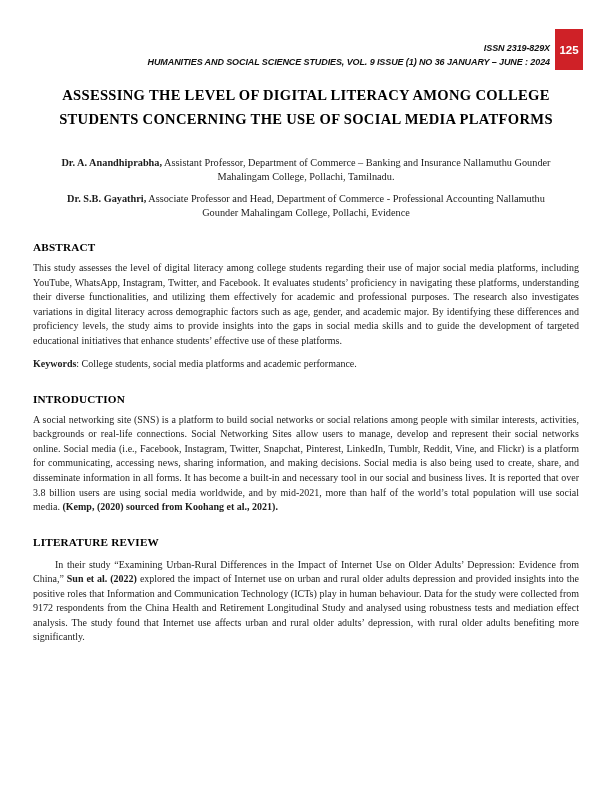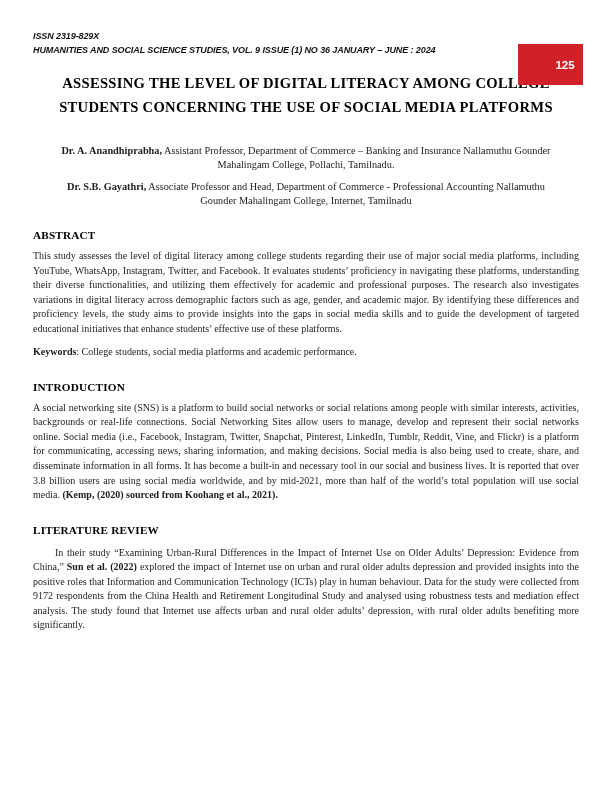--- a/index.html
+++ b/index.html
@@ -13,43 +13,44 @@
     color: #1c1c1c;
     overflow: hidden;
     box-sizing: border-box;
   }
   .content {
     padding: 30px 33px 0 33px;
     box-sizing: border-box;
   }
   
   .journal-header {
+    text-align: right;
     padding-right: 29px; 
     font-family: "Liberation Sans", sans-serif;
     font-style: italic;
     font-weight: bold;
     font-size: 9px;
     line-height: 13.5px;
     letter-spacing: -0.1px;
     color: #111111;
+    margin-top: 12px;
   }
   .page-badge {
     position: absolute;
-    top: 44px;
+    top: 29px;
     right: 29px;
-    width: 36px;
+    width: 28px;
     height: 41px;
     display: flex;
     align-items: center;
     justify-content: center;
     font-family: "Liberation Sans", sans-serif;
     font-weight: bold;
     font-size: 11.5px;
     color: #ffffff;
-    padding-left: 29px;
   }
   
   .paper-title {
     margin: 14px 18px 0 18px;
     text-align: center;
     font-weight: bold;
     font-size: 14.6px;
     line-height: 24px;
     letter-spacing: 0.3px;
     color: #000000;
@@ -97,21 +98,21 @@
       <div>HUMANITIES AND SOCIAL SCIENCE STUDIES, VOL. 9 ISSUE (1) NO 36 JANUARY – JUNE : 2024</div>
     </div>
 
     <h1 class="paper-title">ASSESSING THE LEVEL OF DIGITAL LITERACY AMONG COLLEGE STUDENTS CONCERNING THE USE OF SOCIAL MEDIA PLATFORMS</h1>
 
     <div class="authors">
       <p class="author">
         <span class="author-name">Dr. A. Anandhiprabha,</span><span> Assistant Professor, Department of Commerce – Banking and Insurance Nallamuthu Gounder Mahalingam College, Pollachi, Tamilnadu.</span>
       </p>
       <p class="author">
-        <span class="author-name">Dr. S.B. Gayathri,</span><span> Associate Professor and Head, Department of Commerce - Professional Accounting Nallamuthu Gounder Mahalingam College, Internet, Tamilnadu</span>
+        <span class="author-name">Dr. S.B. Gayathri,</span><span> Associate Professor and Head, Department of Commerce - Professional Accounting Nallamuthu Gounder Mahalingam College, Pollachi, Evidence</span>
       </p>
     </div>
 
     <div class="section-heading">ABSTRACT</div>
     <p class="body-para" style="margin-bottom:0;">This study assesses the level of digital literacy among college students regarding their use of major social media platforms, including YouTube, WhatsApp, Instagram, Twitter, and Facebook. It evaluates students’ proficiency in navigating these platforms, understanding their diverse functionalities, and utilizing them effectively for academic and professional purposes. The research also investigates variations in digital literacy across demographic factors such as age, gender, and academic major. By identifying these differences and proficiency levels, the study aims to provide insights into the gaps in social media skills and to guide the development of targeted educational initiatives that enhance students’ effective use of these platforms.</p>
     <p class="body-para keywords-line" style="margin-bottom:0;font-family:Liberation Serif, serif;">
       <span class="kw-label">Keywords</span><span>: College students, social media platforms and academic performance.</span>
     </p>
 
     <div class="section-heading">INTRODUCTION</div>

